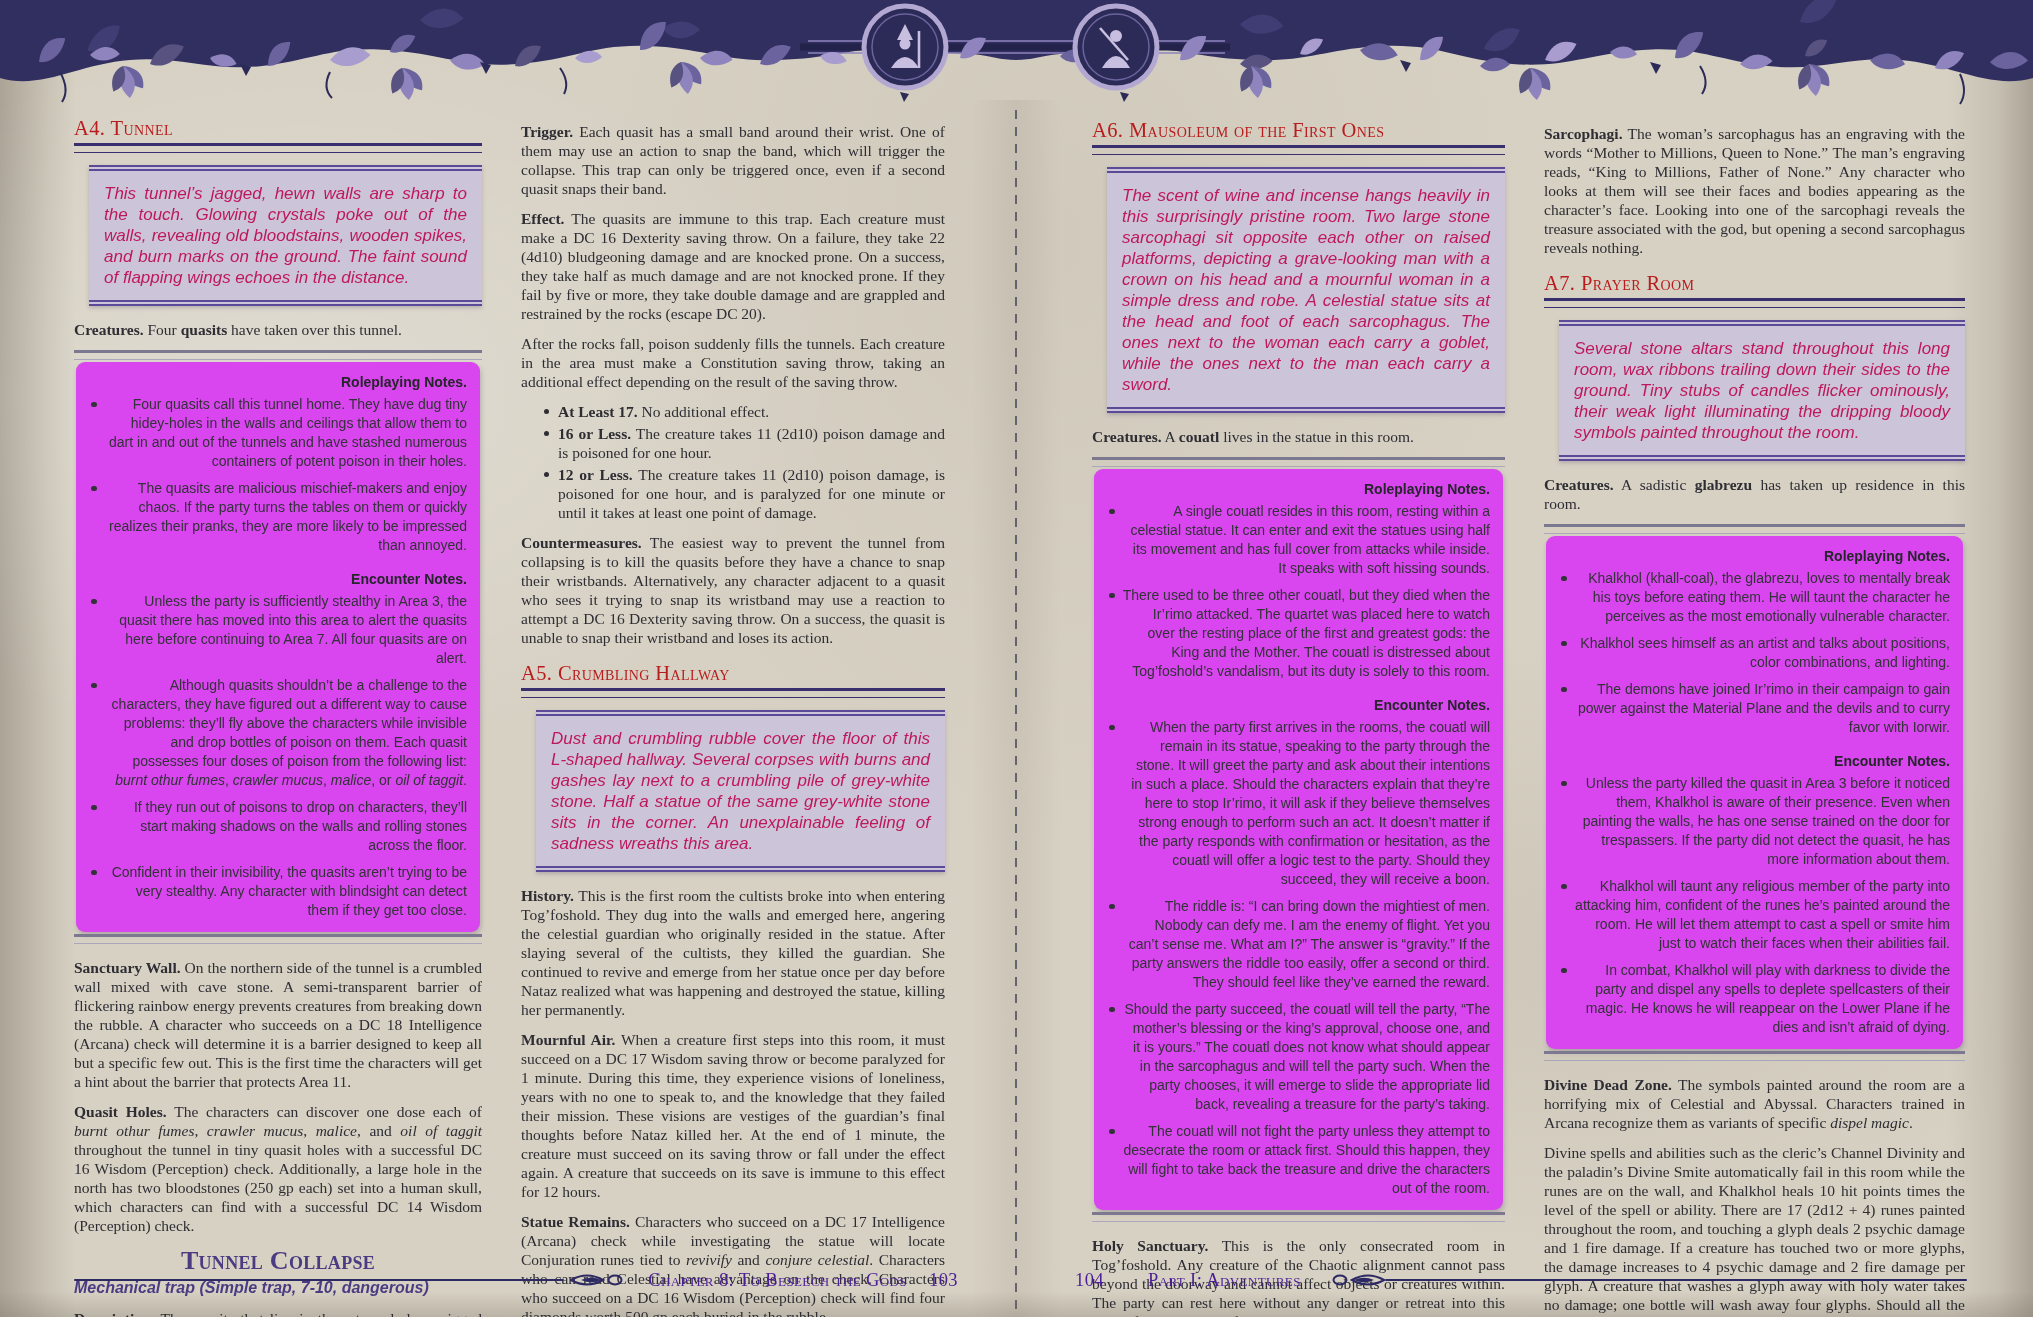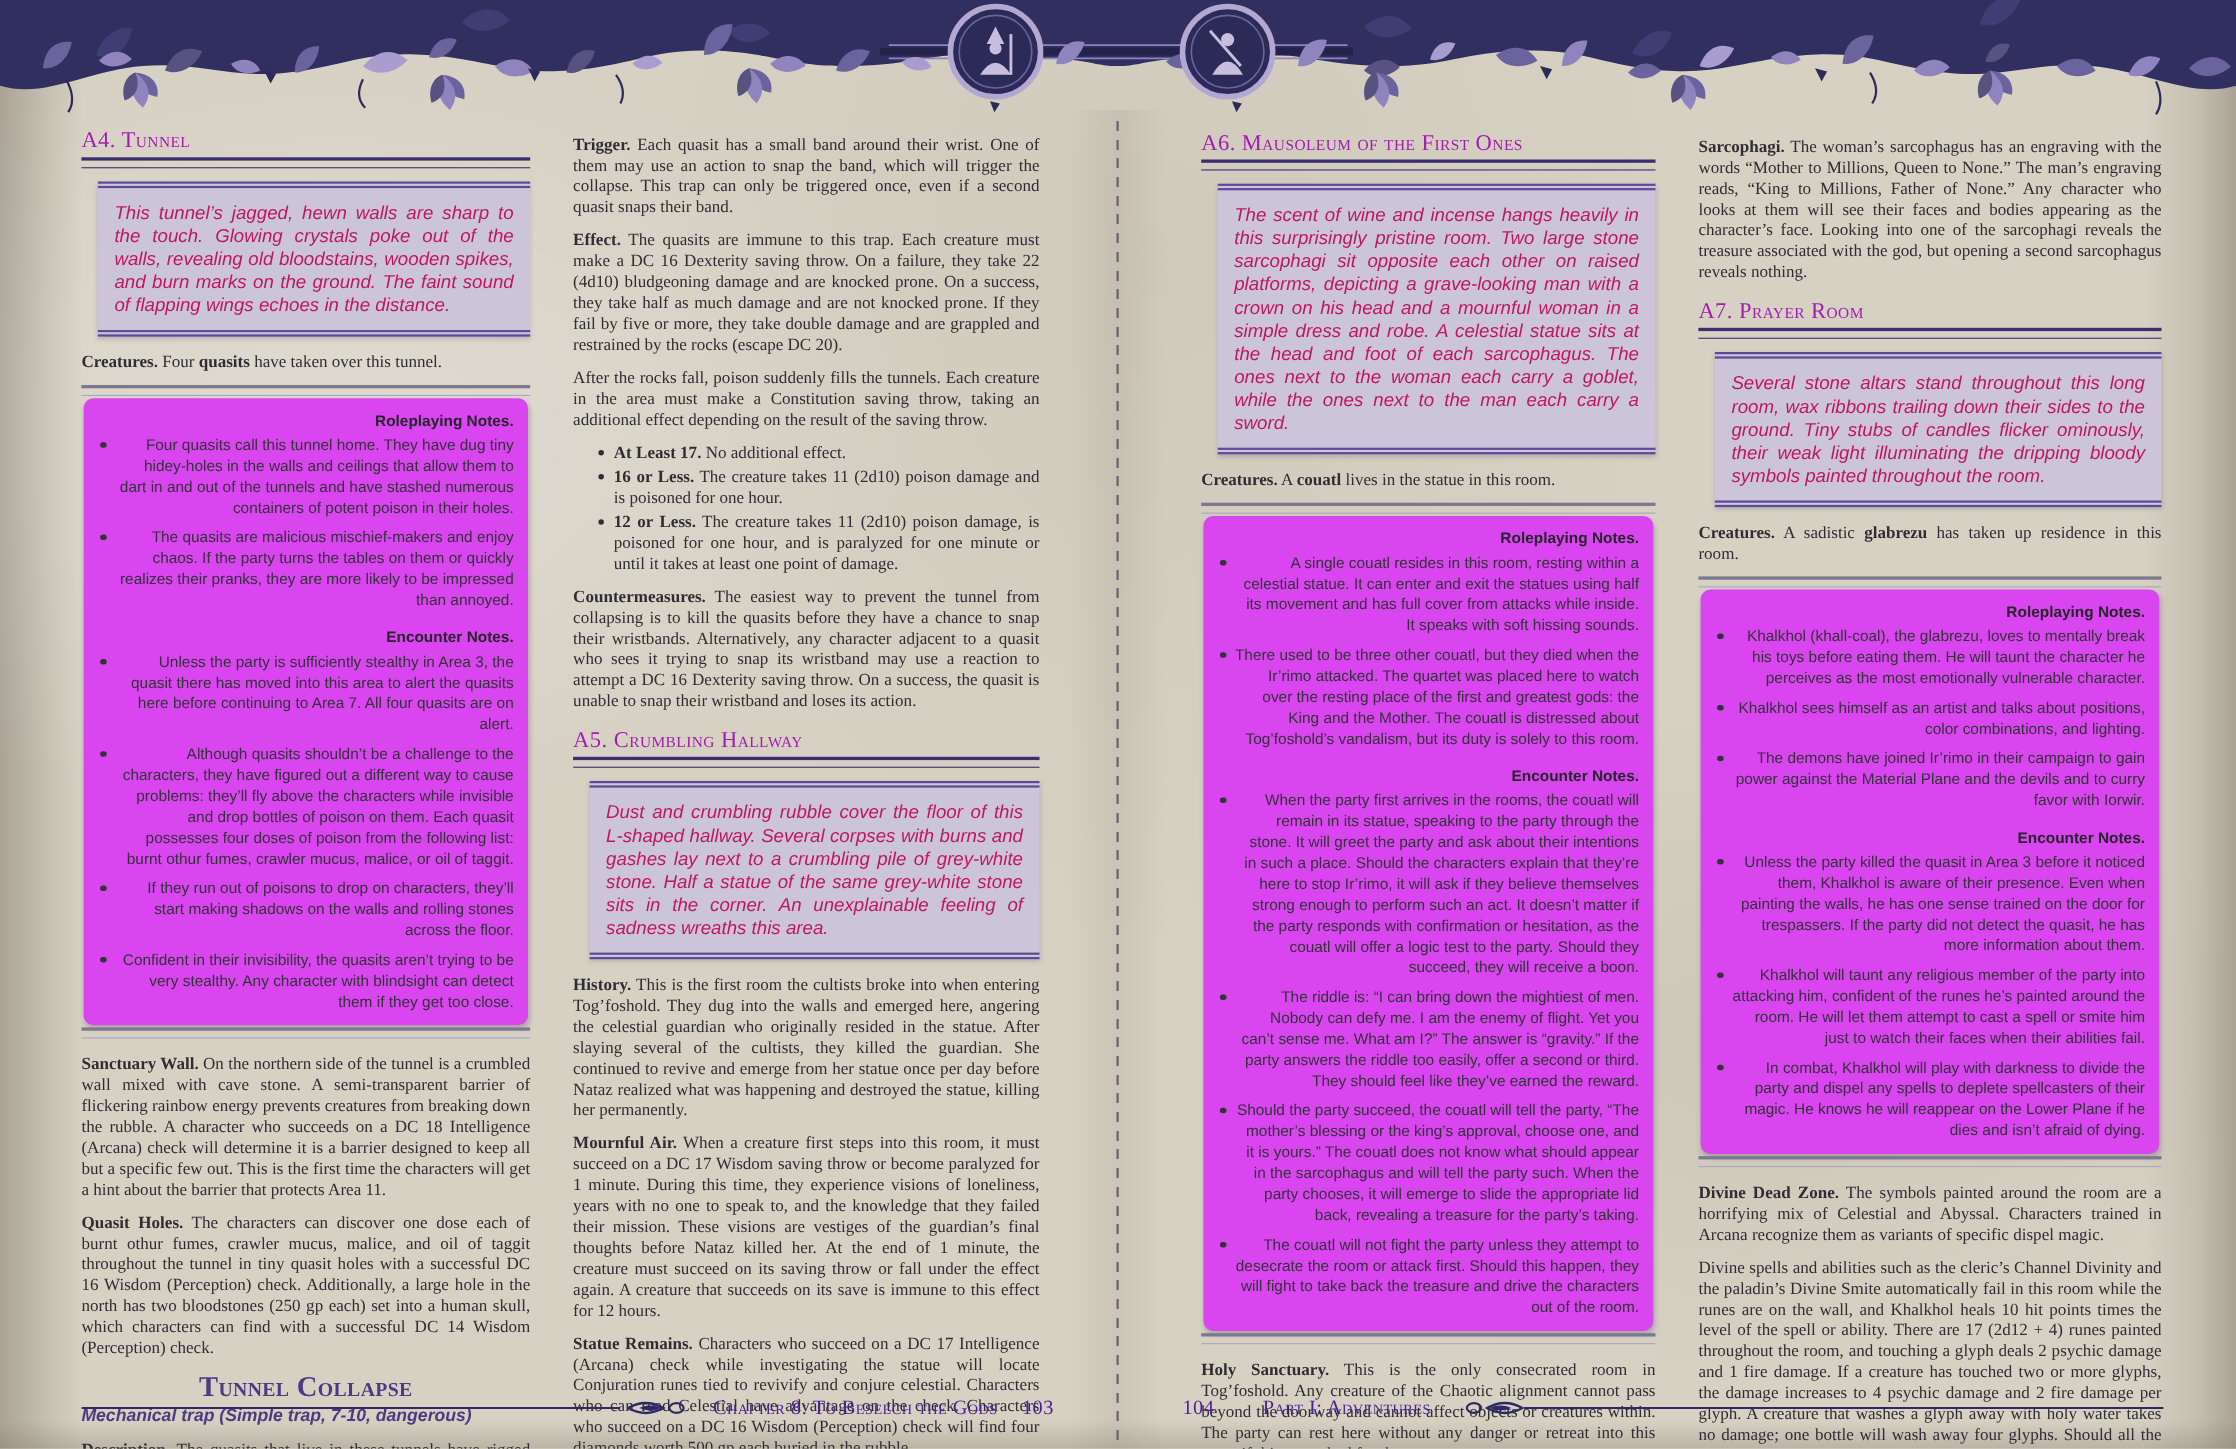--- a/index.html
+++ b/index.html
@@ -18,36 +18,36 @@
     background:repeating-linear-gradient(180deg,#4e4b5c 0 9px,transparent 9px 17px);}
   .fold-shade{position:absolute;left:972px;top:100px;bottom:0;width:88px;pointer-events:none;
     background:linear-gradient(90deg,transparent,rgba(95,85,72,.10) 50%,transparent);}
 
   .col{position:absolute;font-size:15.5px;line-height:19px;text-align:justify;hyphens:auto;}
   #colL1{left:74px;width:408px;top:116px;}
   #colL2{left:521px;width:424px;top:122px;}
   #colR1{left:1092px;width:413px;top:118px;}
   #colR2{left:1544px;width:421px;top:124px;}
 
-  .ahead{font-variant:small-caps;font-weight:normal;color:#a21caf;font-size:20.5px;
+  .ahead{font-variant:small-caps;font-weight:normal;color:#b91c1c;font-size:20.5px;
     line-height:24px;letter-spacing:.4px;margin:0;text-align:left;}
   .ahead-rule{margin:3px 0 12px 0;height:6px;border-top:3px solid #3a2f6e;border-bottom:1.5px solid #3a2f6e;}
   .bighead{font-variant:small-caps;font-weight:bold;color:#4b3c82;font-size:26px;line-height:30px;
     letter-spacing:.3px;margin:8px 0 2px 0;text-align:center;}
   .subtitle{font-family:"Liberation Sans",sans-serif;font-style:italic;font-weight:bold;
     color:#4b3c82;font-size:16px;line-height:20px;margin:0 0 11px 0;text-align:left;}
 
   .readaloud{margin:0 0 14px 15px;background:#ccc5d9;border-top:6px double #5a4a97;
     border-bottom:6px double #5a4a97;padding:12px 15px;box-shadow:0 2px 4px rgba(70,60,95,.25);
     font-family:"Liberation Sans",sans-serif;font-style:italic;font-size:17px;
     line-height:21px;color:#be185d;}
 
   .p{margin:0 0 11px 0;}
   .seg-b{font-weight:bold;}
-  .seg-i{}
+  .seg-i{font-style:italic;}
 
   .notes-wrap{margin:2px 0 14px 0;}
   .nrule{height:6px;border-top:3px solid #7c7890;border-bottom:1.5px solid #aaa6bb;}
   .notes{background:#d946ef;border-radius:9px;margin:2px 2px;padding:9px 13px 4px 13px;
     font-family:"Liberation Sans",sans-serif;font-size:14px;line-height:19px;color:#333238;
     text-align:right;box-shadow:1px 3px 5px rgba(70,60,95,.28);hyphens:auto;}
   .notes-title{font-weight:bold;color:#26252c;margin:2px 0 3px 0;}
   .nt-gap{margin-top:15px;}
   .nb{position:relative;padding-left:15px;margin:0 0 8px 0;}
   .nb::before{content:"";position:absolute;left:2px;top:6.5px;width:5.5px;height:5.5px;

